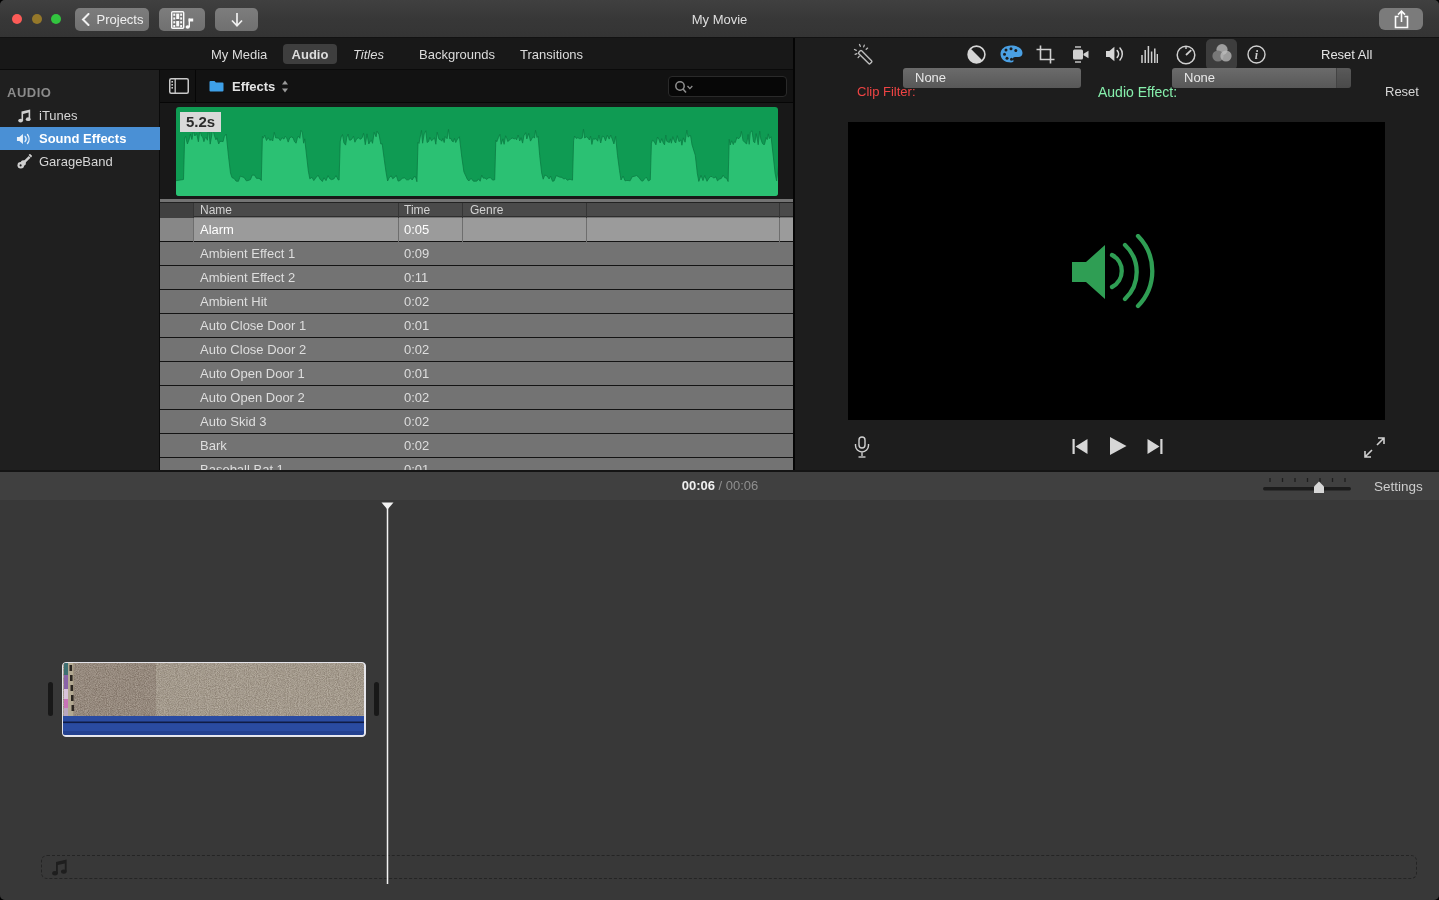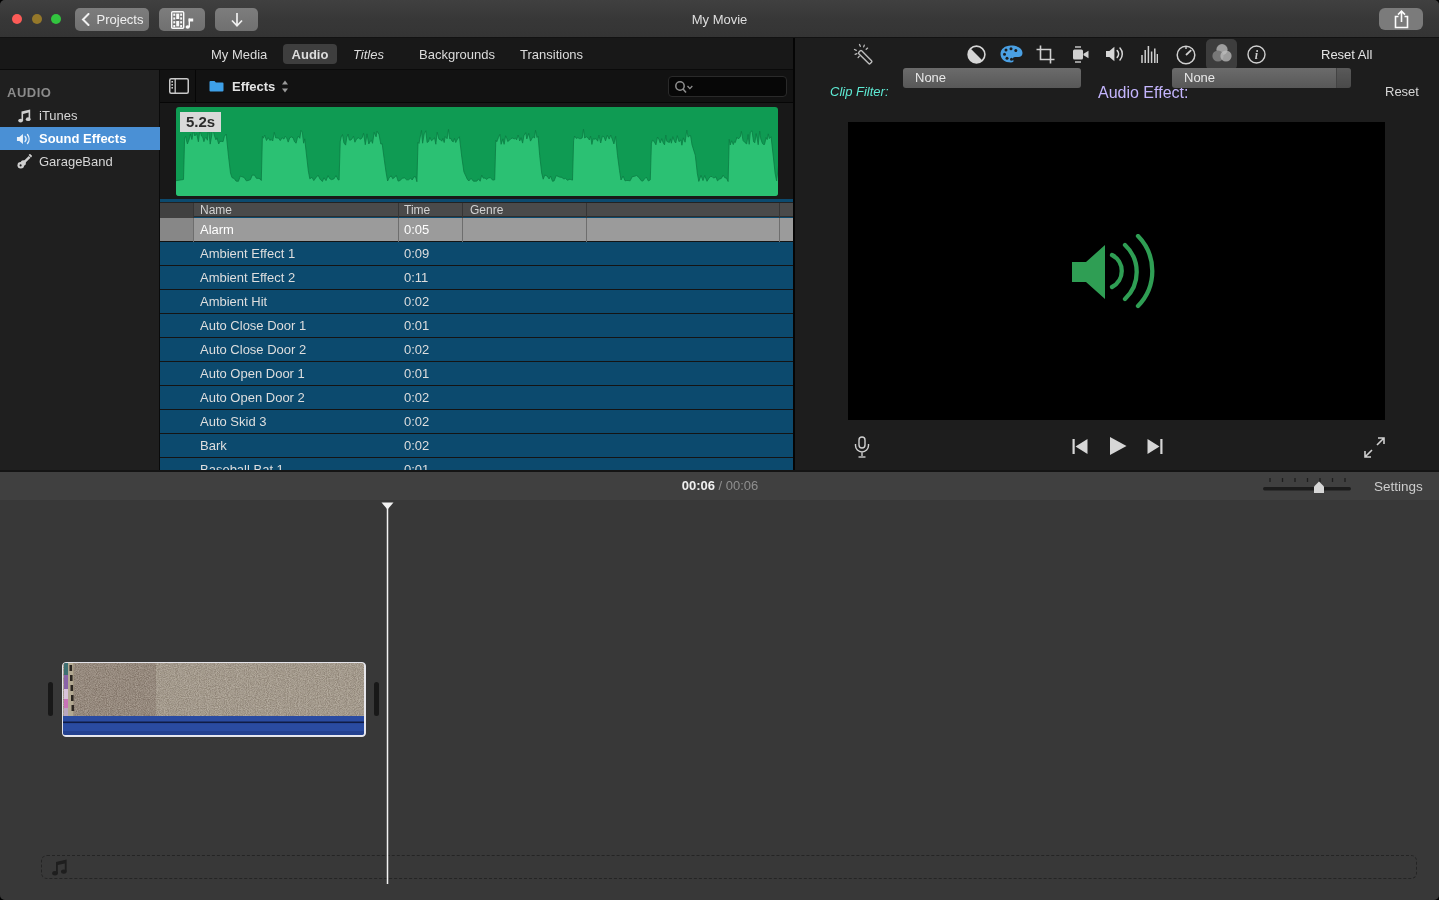--- a/index.html
+++ b/index.html
@@ -16,21 +16,21 @@
     border-radius:5px; color:#f0f0f0; font-size:13px; display:flex; align-items:center; justify-content:center; }
   #title { position:absolute; top:0; left:0; width:1439px; height:38px; display:flex; align-items:center; justify-content:center;
     color:#dfdfdf; font-size:13px; }
 
   
   #sidebar { position:absolute; left:0; top:38px; width:160px; height:432px; background:#1f1f1f; border-right:1px solid #0a0a0a; }
   .sb-item { position:absolute; left:0; width:160px; height:23px; display:flex; align-items:center; color:#d6d6d6; font-size:13px; }
   .sb-ic { width:16px; margin-left:16px; margin-right:7px; display:flex; justify-content:center; }
 
   
-  #browser { position:absolute; left:160px; top:38px; width:634px; height:432px; background:#0c4a6e; }
+  #browser { position:absolute; left:160px; top:38px; width:634px; height:432px; background:#737373; }
   #tabs { position:absolute; left:-160px; top:0; width:794px; height:32px; background:#181818; border-bottom:1px solid #0a0a0a; }
   .tab { position:absolute; top:0; height:32px; display:flex; align-items:center; color:#dcdcdc; font-size:13px; }
   #effbar { position:absolute; left:0; top:32px; width:634px; height:33px; background:#121212; border-bottom:1px solid #060606; }
   #wavezone { position:absolute; left:0; top:65px; width:634px; height:96px; background:#181818; }
   #wavecard { position:absolute; left:16px; top:4px; width:602px; height:89px; background:#0f9b53; border-radius:3px; overflow:hidden; }
   #tbl { position:absolute; left:0; top:164px; width:634px; height:268px; font-size:13px; overflow:hidden; }
   .hd { position:absolute; top:0; width:1px; height:15px; background:#353535; }
   .row { position:absolute; left:0; width:634px; height:24px; color:#dedede; border-bottom:1px solid #141414; }
   .row .c1 { position:absolute; left:40px; top:4px; }
   .row .c2 { position:absolute; left:244px; top:4px; }
@@ -301,23 +301,23 @@
       <circle cx="10" cy="6.6" r="5.6" fill="#9e9e9e"></circle>
       <circle cx="6" cy="13" r="5.6" fill="#787878"></circle>
       <circle cx="14" cy="13" r="5.6" fill="#bdbdbd" fill-opacity="0.75"></circle>
     </svg>
     <svg class="abs" style="left:452px;top:7px;" width="19" height="19" viewBox="0 0 19 19">
       <circle cx="9.5" cy="9.5" r="8.5" fill="none" stroke="#d0d0d0" stroke-width="1.4"></circle>
       <text x="9.5" y="14" text-anchor="middle" font-family="Liberation Serif" font-size="12" fill="#d0d0d0" font-style="italic" font-weight="bold">i</text>
     </svg>
     <div class="abs" style="left:526px;top:9px;font-size:13px;color:#e3e3e3;">Reset All</div>
 
-    <div class="abs" style="left:35px;top:46px;font-size:13px;color:#5eead4;font-style:italic;">Clip Filter:</div>
+    <div class="abs" style="left:62px;top:46px;font-size:13px;color:#ef4444;">Clip Filter:</div>
     <div class="ddown" style="left:108px;width:178px;"><span style="margin-left:12px;">None</span></div>
-    <div class="abs" style="left:303px;top:46px;font-size:16px;color:#c4b5fd;">Audio Effect:</div>
+    <div class="abs" style="left:303px;top:46px;font-size:14px;color:#86efac;">Audio Effect:</div>
     <div class="ddown" style="left:377px;width:179px;"><span style="margin-left:12px;">None</span>
       <div class="abs" style="right:14px;top:0;width:1px;height:20px;background:#434343;"></div>
       <div class="abs" style="right:0;top:0;width:14px;height:20px;background:rgba(0,0,0,0.16);border-radius:0 3px 3px 0;"></div>
     </div>
     <div class="abs" style="left:590px;top:46px;font-size:13px;color:#d6d6d6;">Reset</div>
 
     <div id="preview">
       <svg class="abs" style="left:224px;top:112px;" width="84" height="76" viewBox="0 0 84 76">
         <path d="M0 28 h14 L33 11 v54 L14 48 H0 Z" fill="#2f9e54"></path>
         <path d="M40 21 a18 18 0 0 1 0 32 M53 11 a37 37 0 0 1 0 54 M66 2 a50 50 0 0 1 0 70" stroke="#2f9e54" stroke-width="4.3" fill="none" stroke-linecap="round"></path>

